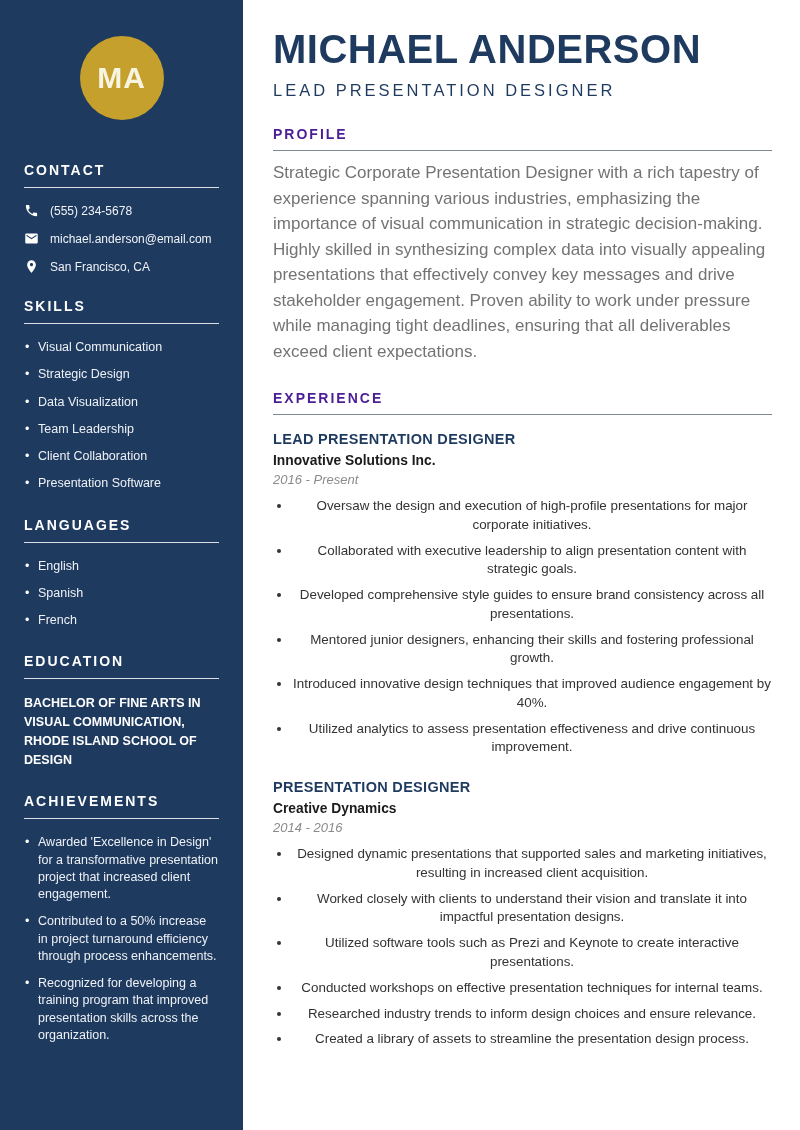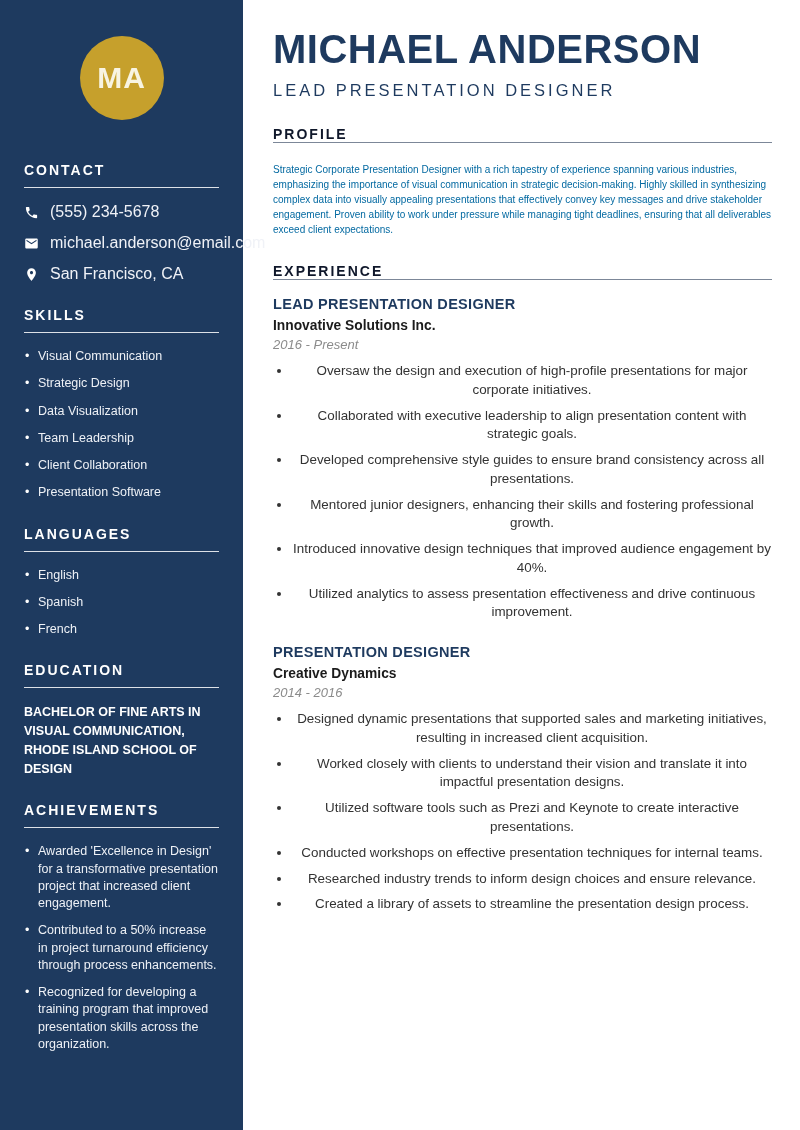--- a/index.html
+++ b/index.html
@@ -31,45 +31,45 @@
   }
   .side-section { margin-bottom: 24px; }
   .side-heading {
     font-size: 14px; font-weight: bold; letter-spacing: 2px;
     color: #ffffff; padding-bottom: 9px; margin-bottom: 15px;
     border-bottom: 1px solid rgba(255,255,255,0.85);
   }
   .contact-item { display: flex; align-items: center; gap: 11px; margin-bottom: 13px; }
   .cicon { width: 15px; height: 15px; display: inline-flex; flex-shrink: 0; }
   .cicon svg { width: 100%; height: 100%; }
-  .ctext { font-size: 16px; color: #f0f2f7; }
+  .ctext { font-size: 12px; color: #f0f2f7; }
   .side-list { list-style: none; }
   .side-list li {
     position: relative; padding-left: 14px;
     font-size: 12.5px; color: #eef1f6; line-height: 1.38; margin-bottom: 10px;
   }
   .side-list li::before { content: "\2022"; position: absolute; left: 1px; color: #ffffff; }
   .degree { font-size: 12.5px; font-weight: bold; line-height: 1.5; color: #ffffff; }
 
   
   .main { flex: 1; padding: 28px 28px 30px 30px; }
   .name {
     font-size: 40px; font-weight: bold; color: #1e3a5f;
     letter-spacing: 0.5px; line-height: 1.05;
   }
   .role {
     font-size: 16.5px; color: #1e3a5f; letter-spacing: 3px; margin-top: 11px;
   }
   .main-heading {
-    font-size: 14px; font-weight: bold; letter-spacing: 2px; color: #0f172a;
-    margin-top: 26px; padding-bottom: 0;
+    font-size: 14px; font-weight: bold; letter-spacing: 2px; color: #4c1d95;
+    margin-top: 26px; padding-bottom: 8px;
     border-bottom: 1px solid #7c8798;
   }
   .profile-text {
-    font-size: 10px; line-height: 1.5; color: #0369a1; margin-top: 19px;
+    font-size: 17px; line-height: 1.5; color: #737373; margin-top: 9px;
   }
   .job { margin-top: 16px; }
   .job + .job { margin-top: 22px; }
   .job-title { font-size: 14.5px; font-weight: bold; color: #1e3a5f; letter-spacing: 0.3px; }
   .company { font-size: 13.8px; font-weight: bold; color: #1b1b1b; margin-top: 6px; }
   .dates { font-size: 13px; font-style: italic; color: #8b8b8b; margin-top: 4px; }
   .bullets { margin-top: 10px; padding-left: 19px; text-align: center; }
   .bullets li {
     font-size: 13.4px; color: #333333; line-height: 1.4; margin-bottom: 7px;
   }

